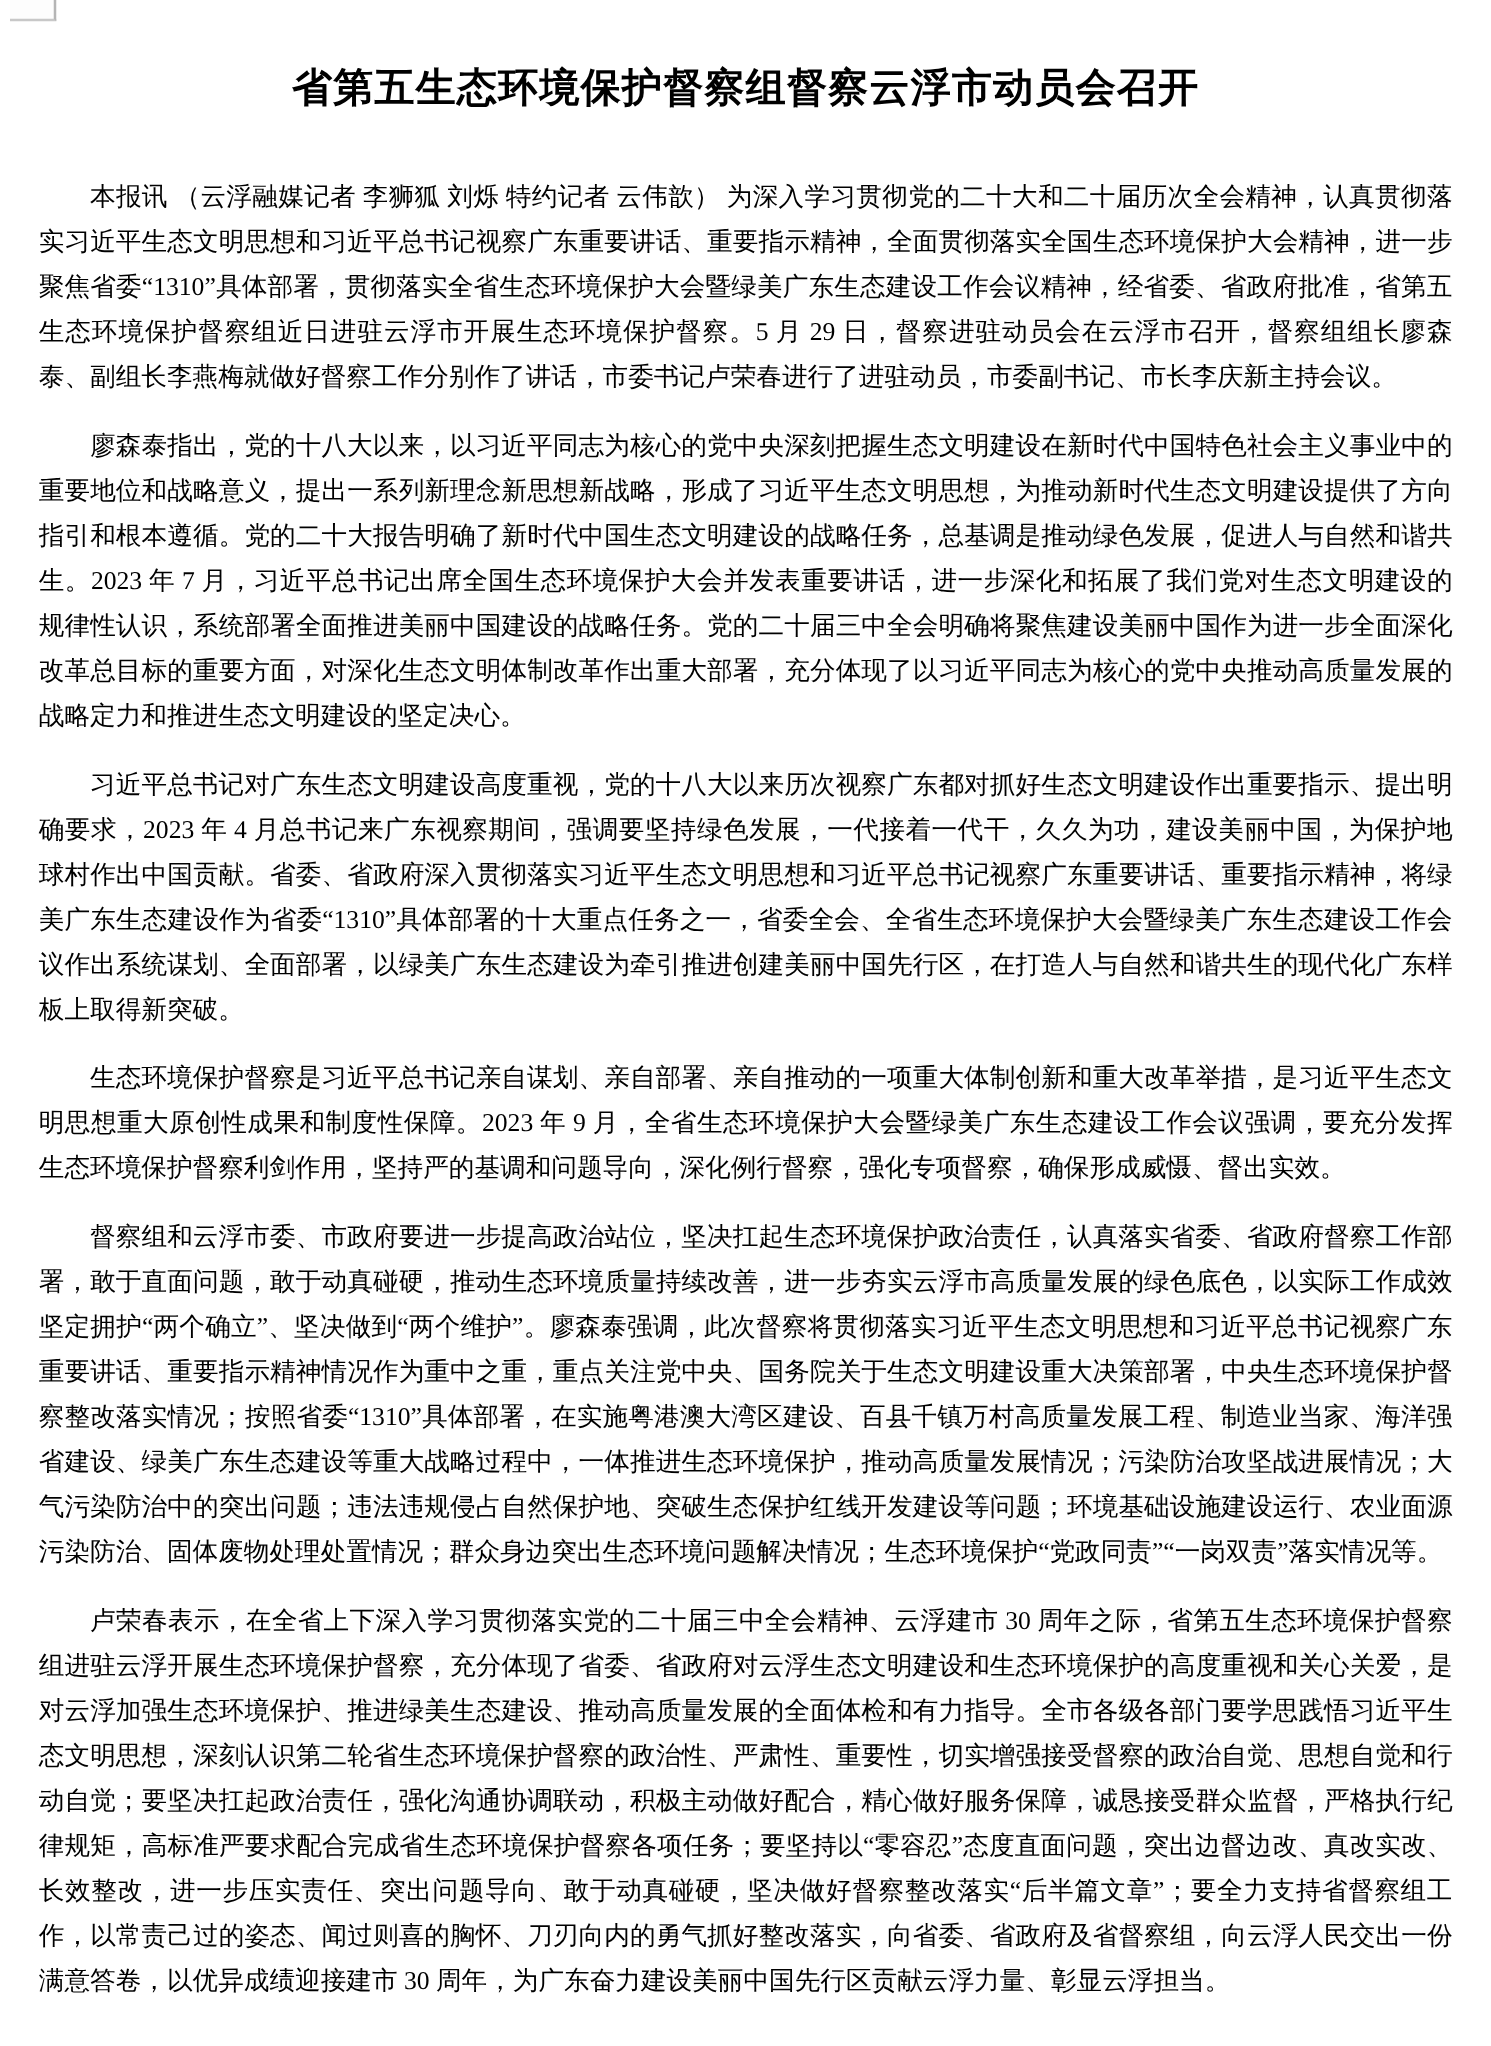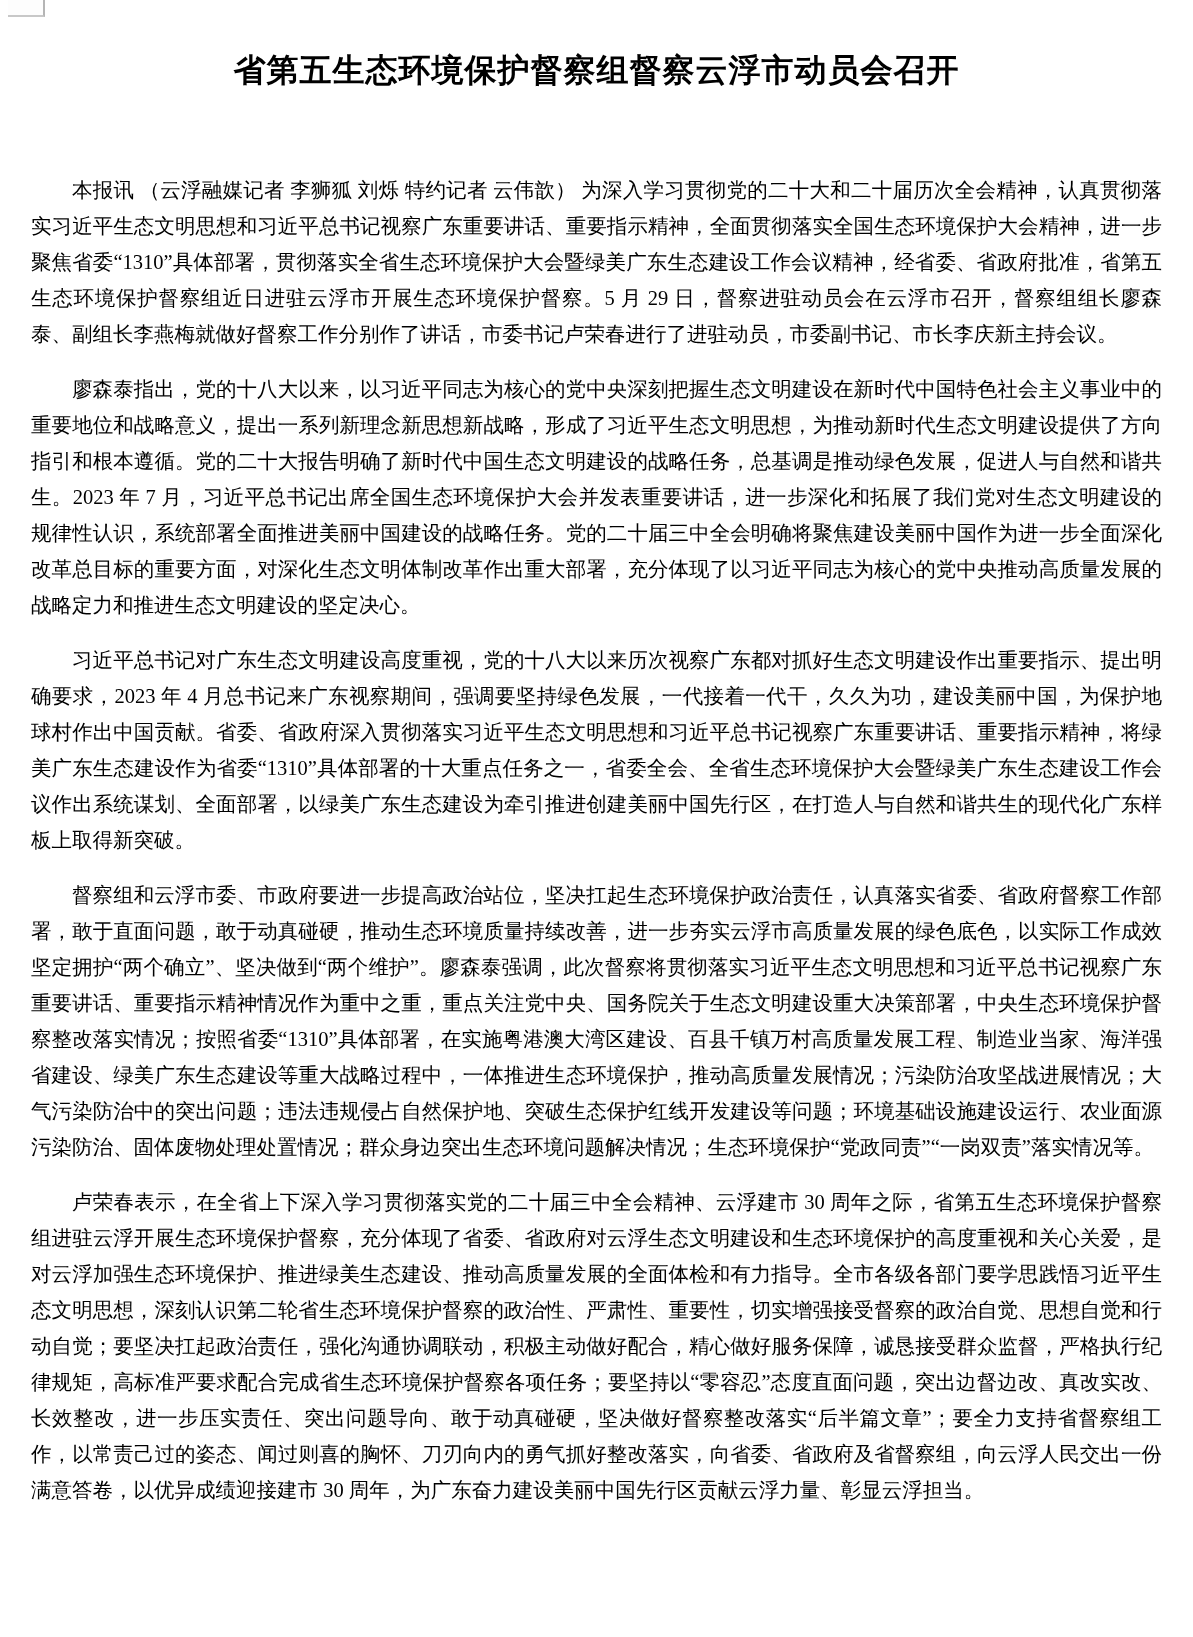--- a/index.html
+++ b/index.html
@@ -29,21 +29,21 @@
   .article {
     padding: 48px 31px 30px 31px;
   }
   .article-title {
     font-family: "DejaVu Sans", "Liberation Sans", sans-serif;
     font-size: 32px;
     font-weight: bold;
     line-height: 44px;
     text-align: center;
     color: #000000;
-    margin: 0 0 80px 0;
+    margin: 0 0 48px 0;
     letter-spacing: 1px;
   }
   .article-body p {
     font-size: 20.5px;
     line-height: 36px;
     text-align: justify;
     text-justify: inter-ideograph;
     text-indent: 2em;
     margin: 0 0 19px 0;
     word-break: break-all;
@@ -54,17 +54,18 @@
 
 <div class="corner-artifact"></div>
 
 <div class="article">
   <h1 class="article-title">省第五生态环境保护督察组督察云浮市动员会召开</h1>
 
   <div class="article-body">
     <p>本报讯 （云浮融媒记者 李狮狐 刘烁 特约记者 云伟歆） 为深入学习贯彻党的二十大和二十届历次全会精神，认真贯彻落实习近平生态文明思想和习近平总书记视察广东重要讲话、重要指示精神，全面贯彻落实全国生态环境保护大会精神，进一步聚焦省委“1310”具体部署，贯彻落实全省生态环境保护大会暨绿美广东生态建设工作会议精神，经省委、省政府批准，省第五生态环境保护督察组近日进驻云浮市开展生态环境保护督察。5 月 29 日，督察进驻动员会在云浮市召开，督察组组长廖森泰、副组长李燕梅就做好督察工作分别作了讲话，市委书记卢荣春进行了进驻动员，市委副书记、市长李庆新主持会议。</p>
     <p>廖森泰指出，党的十八大以来，以习近平同志为核心的党中央深刻把握生态文明建设在新时代中国特色社会主义事业中的重要地位和战略意义，提出一系列新理念新思想新战略，形成了习近平生态文明思想，为推动新时代生态文明建设提供了方向指引和根本遵循。党的二十大报告明确了新时代中国生态文明建设的战略任务，总基调是推动绿色发展，促进人与自然和谐共生。2023 年 7 月，习近平总书记出席全国生态环境保护大会并发表重要讲话，进一步深化和拓展了我们党对生态文明建设的规律性认识，系统部署全面推进美丽中国建设的战略任务。党的二十届三中全会明确将聚焦建设美丽中国作为进一步全面深化改革总目标的重要方面，对深化生态文明体制改革作出重大部署，充分体现了以习近平同志为核心的党中央推动高质量发展的战略定力和推进生态文明建设的坚定决心。</p>
     <p>习近平总书记对广东生态文明建设高度重视，党的十八大以来历次视察广东都对抓好生态文明建设作出重要指示、提出明确要求，2023 年 4 月总书记来广东视察期间，强调要坚持绿色发展，一代接着一代干，久久为功，建设美丽中国，为保护地球村作出中国贡献。省委、省政府深入贯彻落实习近平生态文明思想和习近平总书记视察广东重要讲话、重要指示精神，将绿美广东生态建设作为省委“1310”具体部署的十大重点任务之一，省委全会、全省生态环境保护大会暨绿美广东生态建设工作会议作出系统谋划、全面部署，以绿美广东生态建设为牵引推进创建美丽中国先行区，在打造人与自然和谐共生的现代化广东样板上取得新突破。</p>
+    <p>生态环境保护督察是习近平总书记亲自谋划、亲自部署、亲自推动的一项重大体制创新和重大改革举措，是习近平生态文明思想重大原创性成果和制度性保障。2023 年 9 月，全省生态环境保护大会暨绿美广东生态建设工作会议强调，要充分发挥生态环境保护督察利剑作用，坚持严的基调和问题导向，深化例行督察，强化专项督察，确保形成威慑、督出实效。</p>
     <p>督察组和云浮市委、市政府要进一步提高政治站位，坚决扛起生态环境保护政治责任，认真落实省委、省政府督察工作部署，敢于直面问题，敢于动真碰硬，推动生态环境质量持续改善，进一步夯实云浮市高质量发展的绿色底色，以实际工作成效坚定拥护“两个确立”、坚决做到“两个维护”。廖森泰强调，此次督察将贯彻落实习近平生态文明思想和习近平总书记视察广东重要讲话、重要指示精神情况作为重中之重，重点关注党中央、国务院关于生态文明建设重大决策部署，中央生态环境保护督察整改落实情况；按照省委“1310”具体部署，在实施粤港澳大湾区建设、百县千镇万村高质量发展工程、制造业当家、海洋强省建设、绿美广东生态建设等重大战略过程中，一体推进生态环境保护，推动高质量发展情况；污染防治攻坚战进展情况；大气污染防治中的突出问题；违法违规侵占自然保护地、突破生态保护红线开发建设等问题；环境基础设施建设运行、农业面源污染防治、固体废物处理处置情况；群众身边突出生态环境问题解决情况；生态环境保护“党政同责”“一岗双责”落实情况等。</p>
     <p>卢荣春表示，在全省上下深入学习贯彻落实党的二十届三中全会精神、云浮建市 30 周年之际，省第五生态环境保护督察组进驻云浮开展生态环境保护督察，充分体现了省委、省政府对云浮生态文明建设和生态环境保护的高度重视和关心关爱，是对云浮加强生态环境保护、推进绿美生态建设、推动高质量发展的全面体检和有力指导。全市各级各部门要学思践悟习近平生态文明思想，深刻认识第二轮省生态环境保护督察的政治性、严肃性、重要性，切实增强接受督察的政治自觉、思想自觉和行动自觉；要坚决扛起政治责任，强化沟通协调联动，积极主动做好配合，精心做好服务保障，诚恳接受群众监督，严格执行纪律规矩，高标准严要求配合完成省生态环境保护督察各项任务；要坚持以“零容忍”态度直面问题，突出边督边改、真改实改、长效整改，进一步压实责任、突出问题导向、敢于动真碰硬，坚决做好督察整改落实“后半篇文章”；要全力支持省督察组工作，以常责己过的姿态、闻过则喜的胸怀、刀刃向内的勇气抓好整改落实，向省委、省政府及省督察组，向云浮人民交出一份满意答卷，以优异成绩迎接建市 30 周年，为广东奋力建设美丽中国先行区贡献云浮力量、彰显云浮担当。</p>
 
   </div>
 </div>
 
 </body></html>

